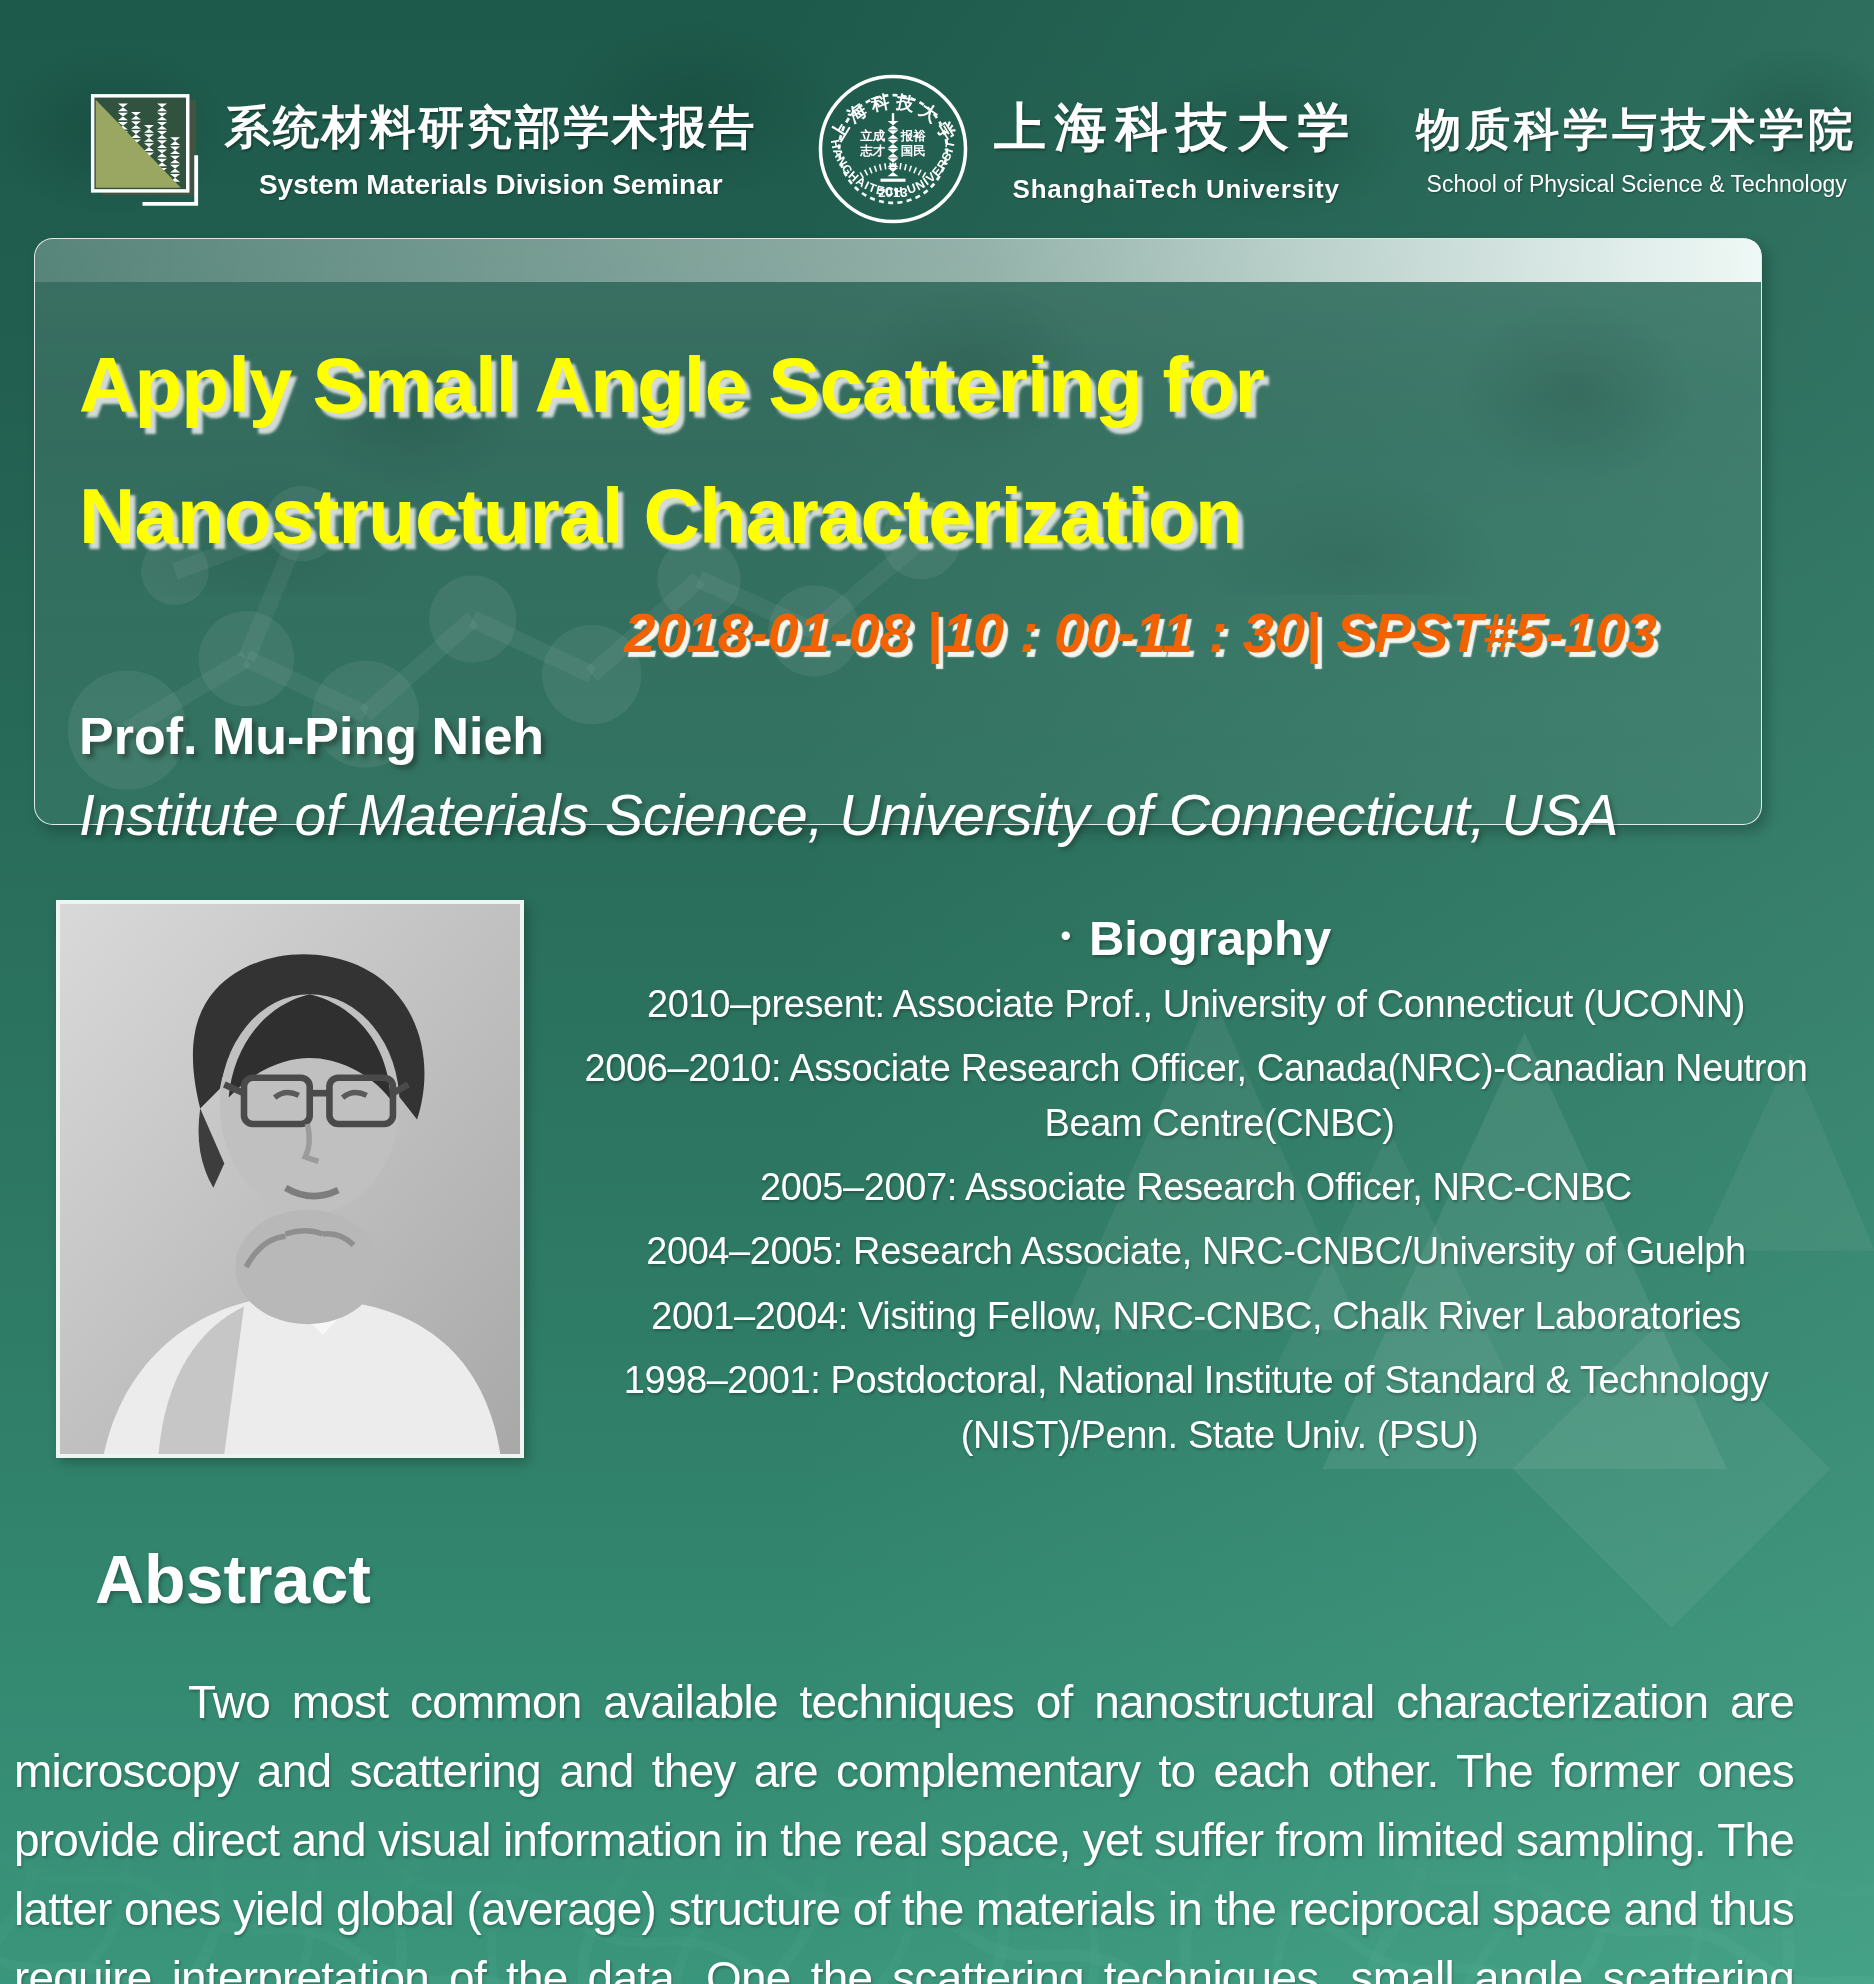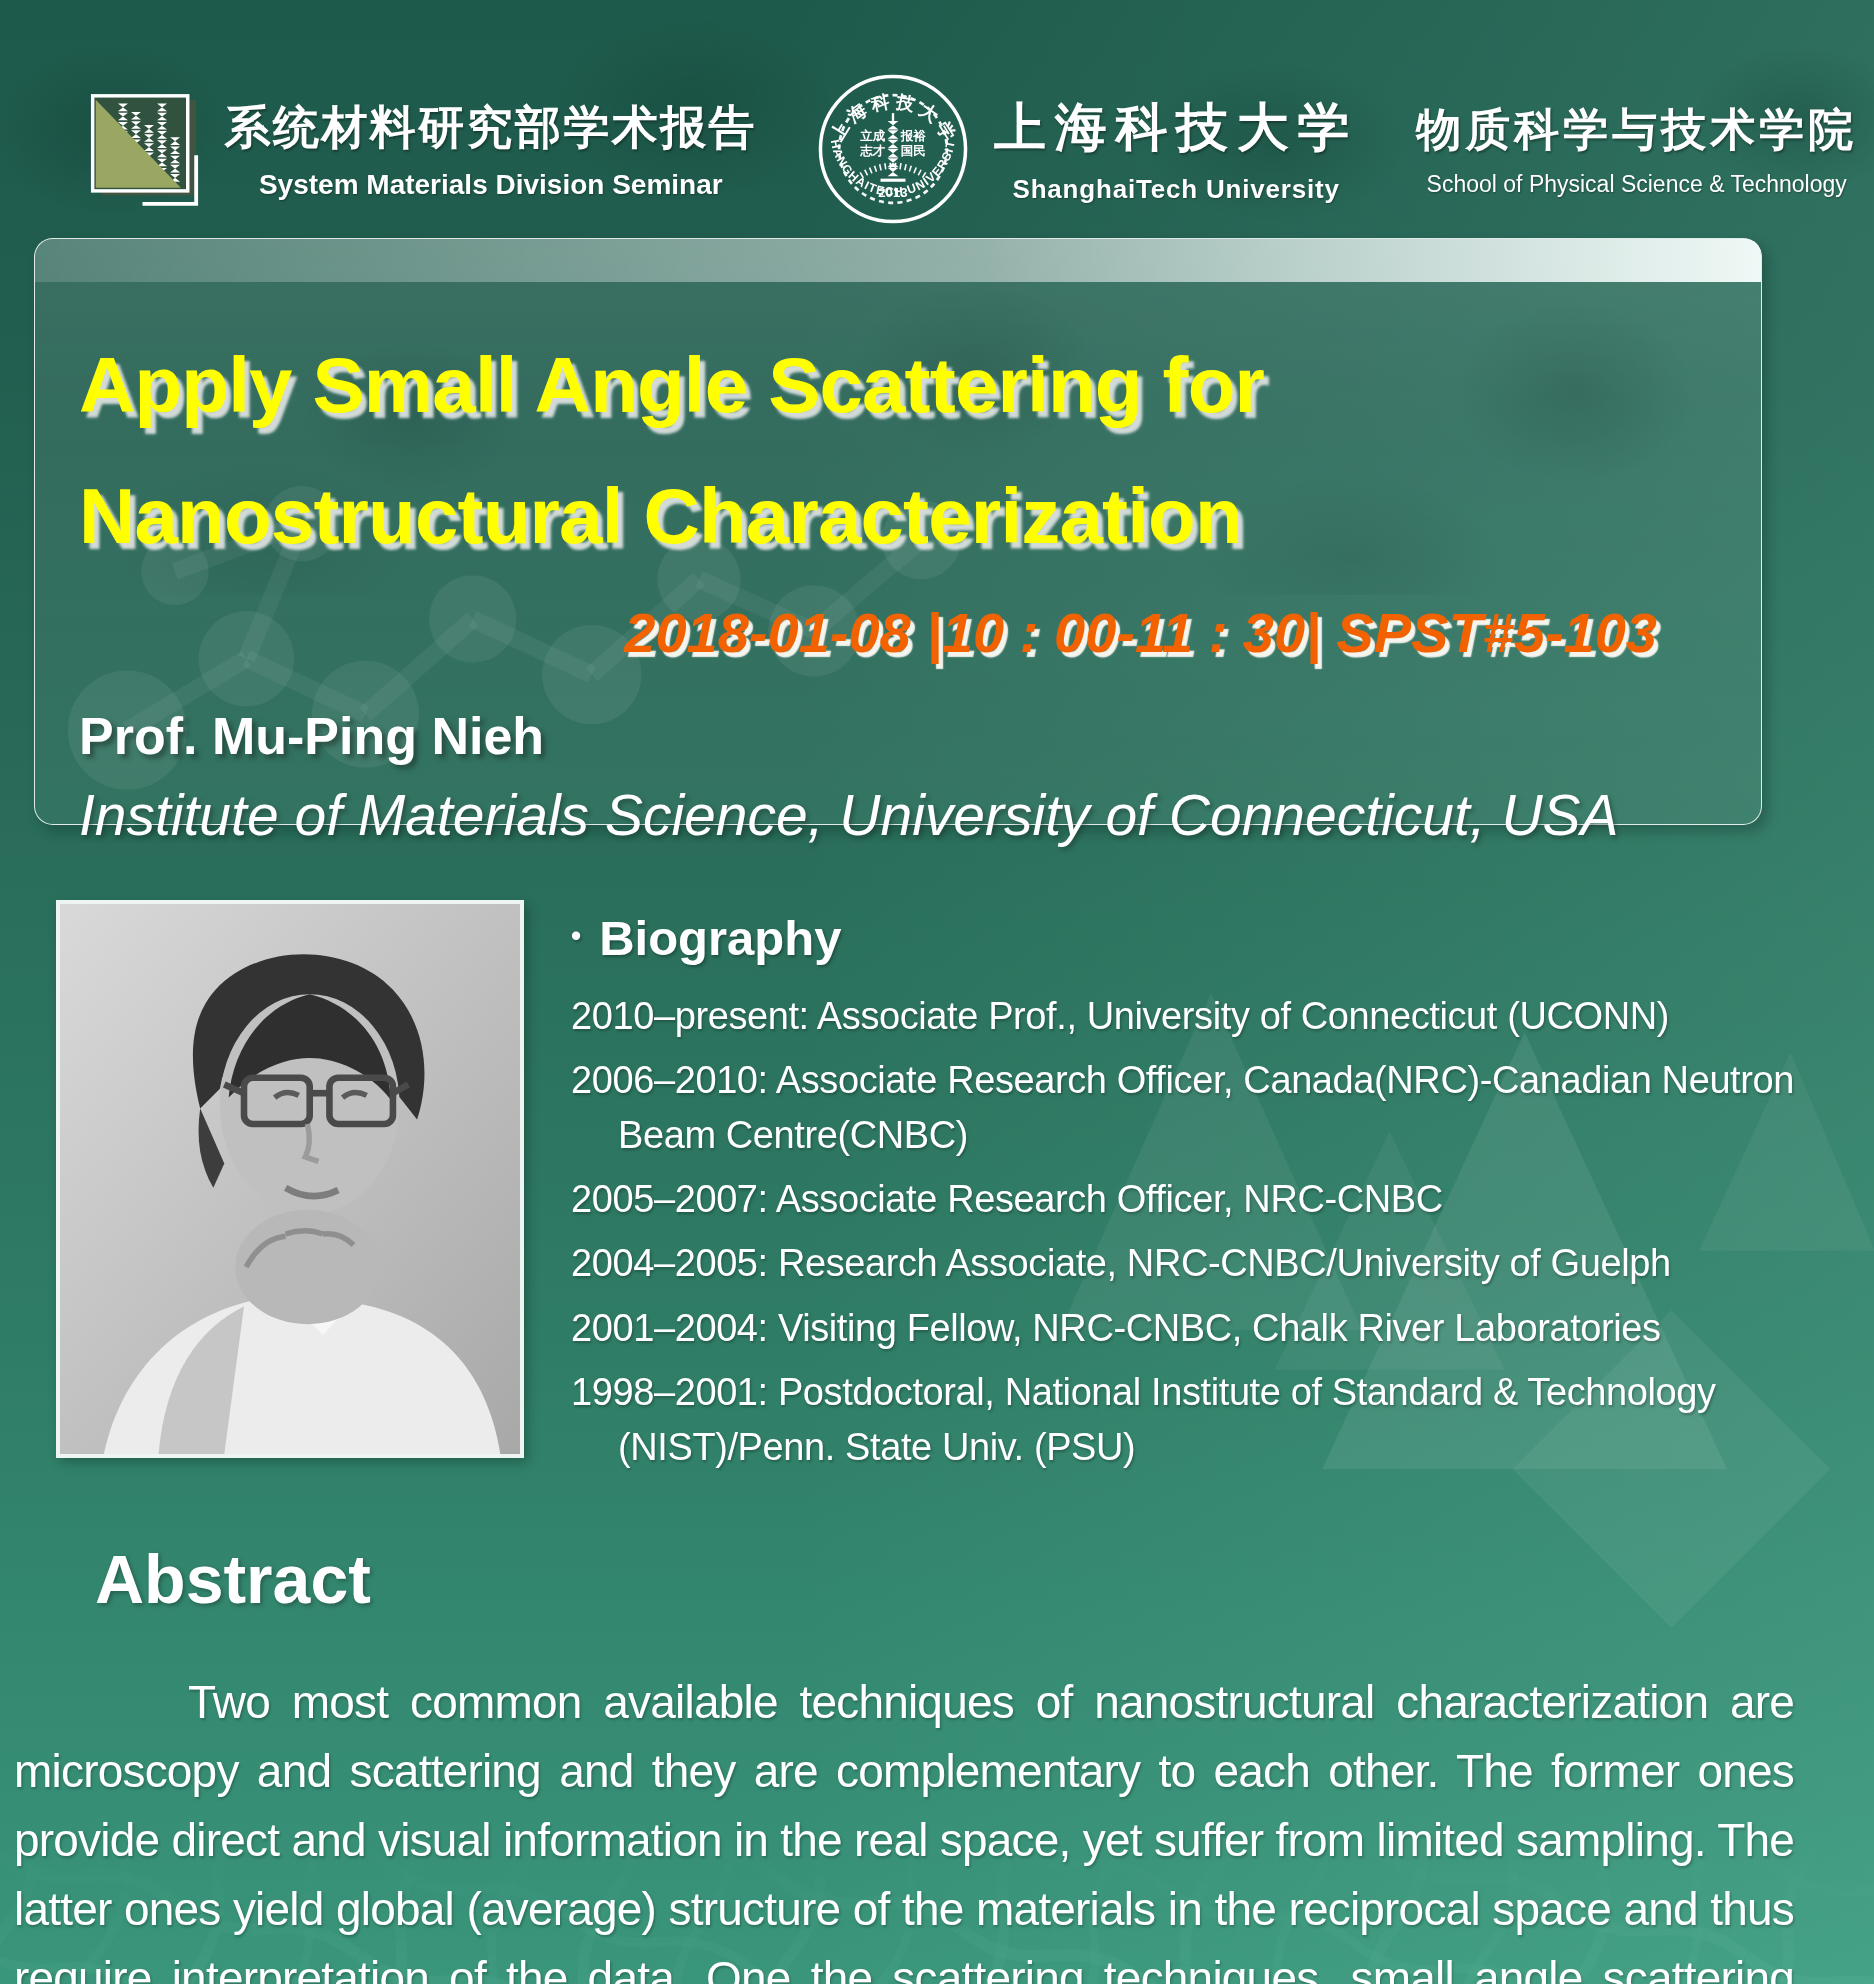--- a/index.html
+++ b/index.html
@@ -63,24 +63,24 @@
     text-shadow:4.4px 4.8px 1.2px rgba(255,252,245,.95); text-align:right; margin-top:38px; white-space:nowrap; }
   .speaker { font-size:52px; font-weight:700; color:#fff; margin-top:41px;
     text-shadow:4px 4px 5.6px rgba(25,45,38,.55); white-space:nowrap; }
   .affiliation { font-size:57px; font-style:italic; font-weight:500; color:#fff; margin-top:16px;
     text-shadow:2.4px 2.8px 4px rgba(25,45,38,.45); white-space:nowrap; }
 
   
   .photo-frame { position:absolute; left:56px; top:900px; width:468px; height:558px;
     border:4px solid rgba(255,255,255,.92); box-shadow:4px 4.8px 10.3px rgba(0,25,18,.3); }
   .photo-frame svg { width:100%; height:100%; display:block; }
-  .bio-text { position:absolute; left:571px; top:910px; width:1302px; }
+  .bio-text { position:absolute; left:545px; top:910px; width:1302px;text-align:center; }
   .bio-head { font-size:49px; font-weight:700; color:#fff; text-shadow:1.6px 2px 3.2px rgba(0,0,0,.3); }
   .bio-head .bullet { font-size:29px; vertical-align:8.7px; margin-right:18px; }
-  .bio-items { margin-top:23px; }
+  .bio-items { margin-top:11px; }
   .bio-item { font-size:38px; line-height:1.44; color:#fff; letter-spacing:-0.4px;
     padding-left:47px; text-indent:-47px; margin-bottom:9.5px;
     text-shadow:1.2px 1.6px 2.8px rgba(0,0,0,.28); }
 
   
   .abstract { position:absolute; left:0; top:1540px; width:1875px; padding:0 81px 0 14px; }
   .abstract h2 { font-size:68px; font-weight:700; color:#fff; margin-left:81px;
     text-shadow:2px 2.4px 4px rgba(0,0,0,.3); }
   .abstract p { margin-top:50px; font-size:46px; line-height:69px; letter-spacing:-0.8px;
     color:#fff; text-align:justify; text-indent:174px; text-shadow:1.2px 1.6px 2.8px rgba(0,0,0,.25); }

